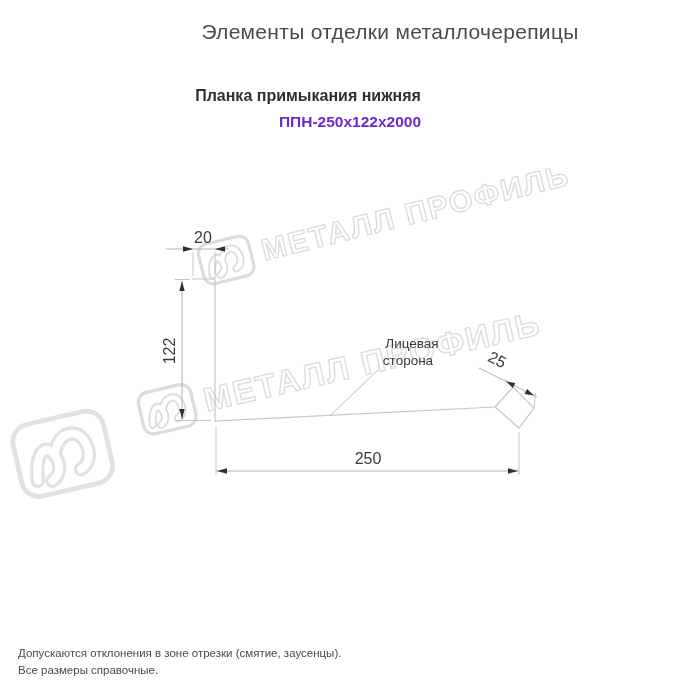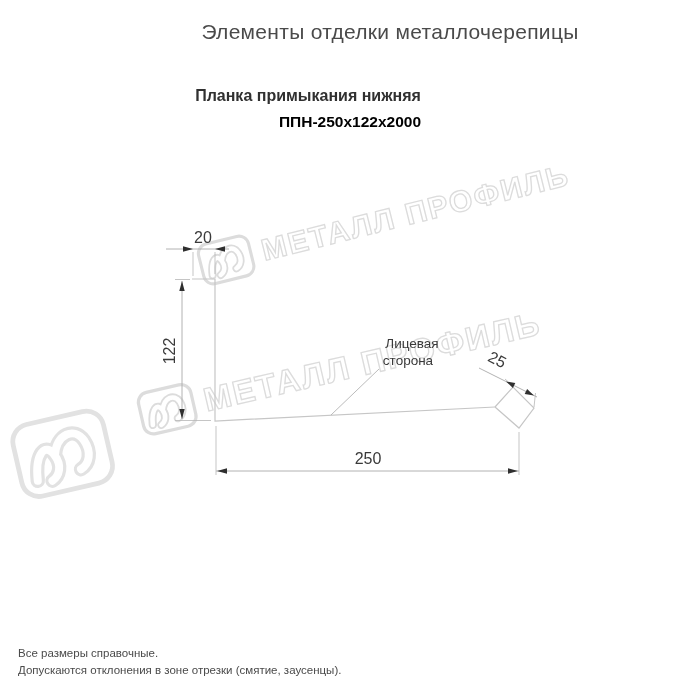--- a/index.html
+++ b/index.html
@@ -11,21 +11,21 @@
   .title{
     position:absolute;top:20px;left:0;width:700px;text-align:center;
     font-size:21px;font-weight:400;color:#4a4a4a;letter-spacing:0.3px;margin-left:40px;
   }
   .subtitle{
     position:absolute;top:87px;left:0;width:616px;text-align:center;
     font-size:16px;font-weight:700;color:#303030;
   }
   .prodcode{
     position:absolute;top:113px;left:0;width:700px;text-align:center;
-    font-size:15.5px;font-weight:700;color:#000000;
+    font-size:15.5px;font-weight:700;color:#6d28d9;
   }
   
   .wm{
     position:absolute;display:flex;align-items:center;gap:8px;
     transform-origin:left center;pointer-events:none;white-space:nowrap;
   }
   .wm-text{
     font-weight:700;font-size:30px;letter-spacing:2px;color:#ffffff;
     -webkit-text-stroke:1.3px #dcdcdc;text-shadow:0 0 1px #e3e3e3;
   }
@@ -124,17 +124,17 @@
     </g>
 
     <g>
       <line class="leader" x1="379" y1="369" x2="331" y2="415"></line>
       <text class="lbltxt" x="412" y="348" text-anchor="middle">Лицевая</text>
       <text class="lbltxt" x="408" y="365" text-anchor="middle">сторона</text>
     </g>
   </svg>
 
   <div class="notes">
+    <div>Допускаются отклонения в зоне отрезки (смятие, заусенцы).</div>
     <div>Все размеры справочные.</div>
-    <div>Допускаются отклонения в зоне отрезки (смятие, заусенцы).</div>
   </div>
 
 </div>
 
 </body></html>

